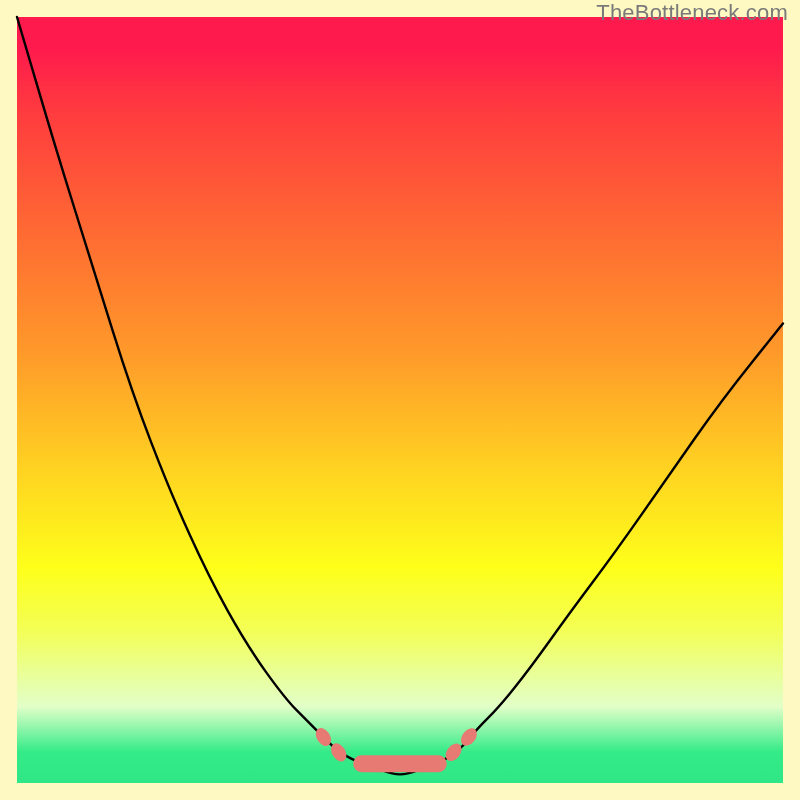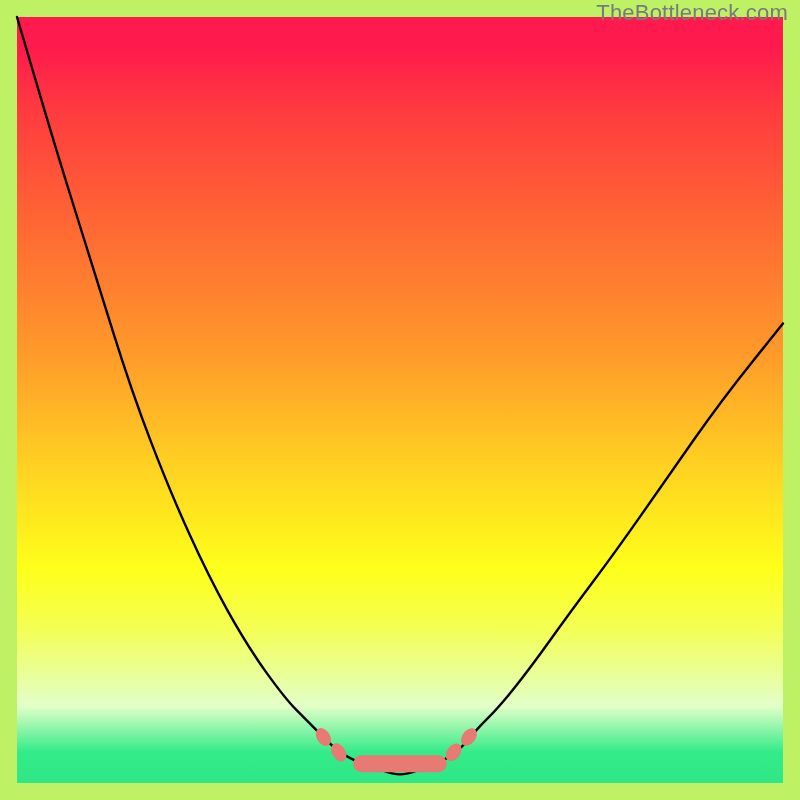--- a/index.html
+++ b/index.html
@@ -5,21 +5,21 @@
   body {
     margin: 0;
     padding: 0;
     background: #fff;
     font-family: Arial, Helvetica, sans-serif;
   }
   .stage {
     position: relative;
     width: 800px;
     height: 800px;
-    background: #bef264;
+    background: #fef9c3;
     overflow: hidden;
   }
   .plot {
     position: absolute;
     left: 17px;
     top: 17px;
     width: 766px;
     height: 766px;
     background: linear-gradient(
       to bottom,

